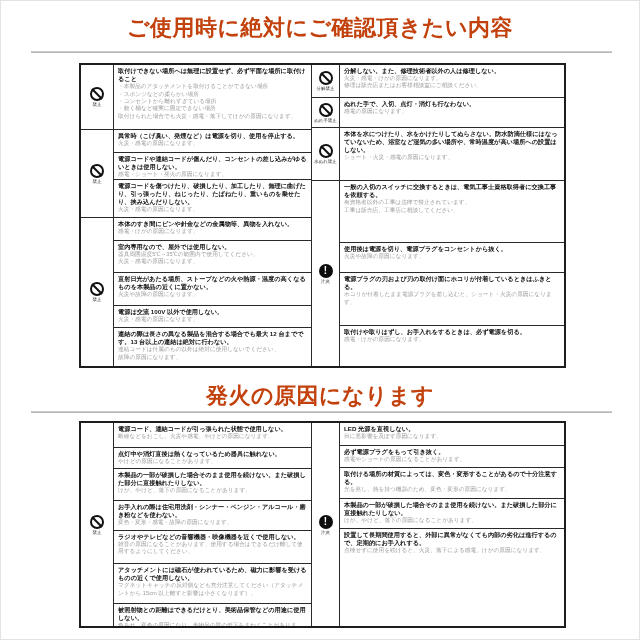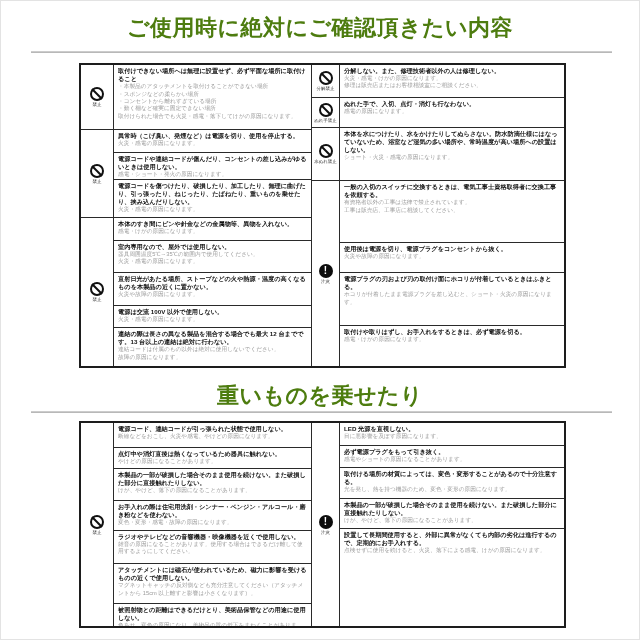--- a/index.html
+++ b/index.html
@@ -1,19 +1,19 @@
 <!DOCTYPE html>
 <html><head>
 <meta charset="utf-8">
 <style>
   * { margin:0; padding:0; box-sizing:border-box; }
   html,body { width:640px; height:640px; }
   body { background:#f4f4f4; font-family:"Liberation Sans", sans-serif; }
   .page { position:relative; width:640px; height:640px; background:#fff; border:1px solid #e3e3e3; overflow:hidden; }
-  .sec-title { position:absolute; left:0; width:100%; text-align:center; font-size:22px; font-weight:bold; color:#4d7c0f; letter-spacing:0.5px; }
+  .sec-title { position:absolute; left:0; width:100%; text-align:center; font-size:22px; font-weight:bold; color:#c2410c; letter-spacing:0.5px; }
   .rule { position:absolute; left:30px; width:581px; height:2px; background:linear-gradient(to bottom,#d6d6d6,#aeaeae); }
   .tbl { position:absolute; left:78px; width:487px; border:2px solid #1d1d1d; display:flex; background:#fff; }
   .half { display:flex; }
   .half.rgt { border-left:1px solid #2a2a2a; }
   .icol { display:flex; flex-direction:column; }
   .icol-l { width:33px; border-right:1px solid #2a2a2a; }
   .icol-r { width:28px; border-right:1px solid #2a2a2a; }
   .icell { display:flex; flex-direction:column; align-items:center; justify-content:center; border-bottom:1px solid #2a2a2a; }
   .icell.last { border-bottom:none; }
   .rows { display:flex; flex-direction:column; }
@@ -181,21 +181,21 @@
         <div class="row last" style="height:40px">
           <div class="h">取付けや取りはずし、お手入れをするときは、必ず電源を切る。</div>
           <div class="nt">
               <div>感電・けがの原因になります。</div>
             </div>
         </div>
       </div>
     </div>
   </div>
 
-  <div class="sec-title" style="top:380px">重いものを乗せたり</div>
+  <div class="sec-title" style="top:380px">発火の原因になります</div>
   <div class="rule" style="top:410px"></div>
 
   <div class="tbl" style="top:420px">
     <div class="half">
       <div class="icol icol-l">
         <div class="icell last" style="height:203px">
           <span class="no-ic"></span>
           <span class="ilab">禁止</span>
         </div>
       </div>

